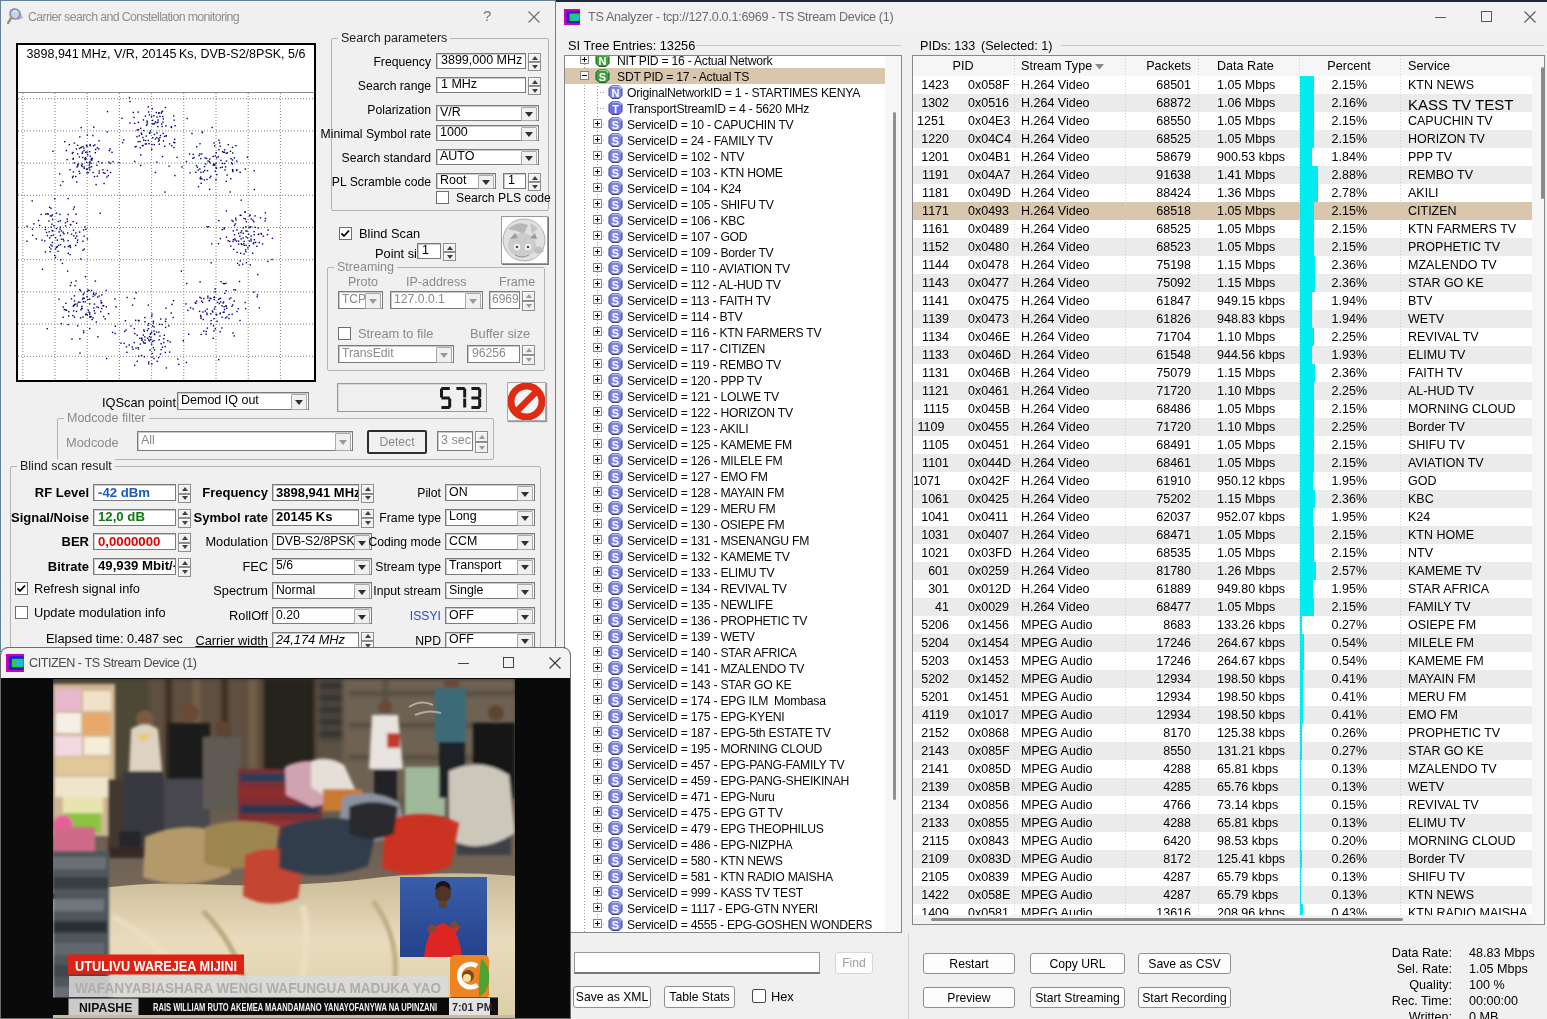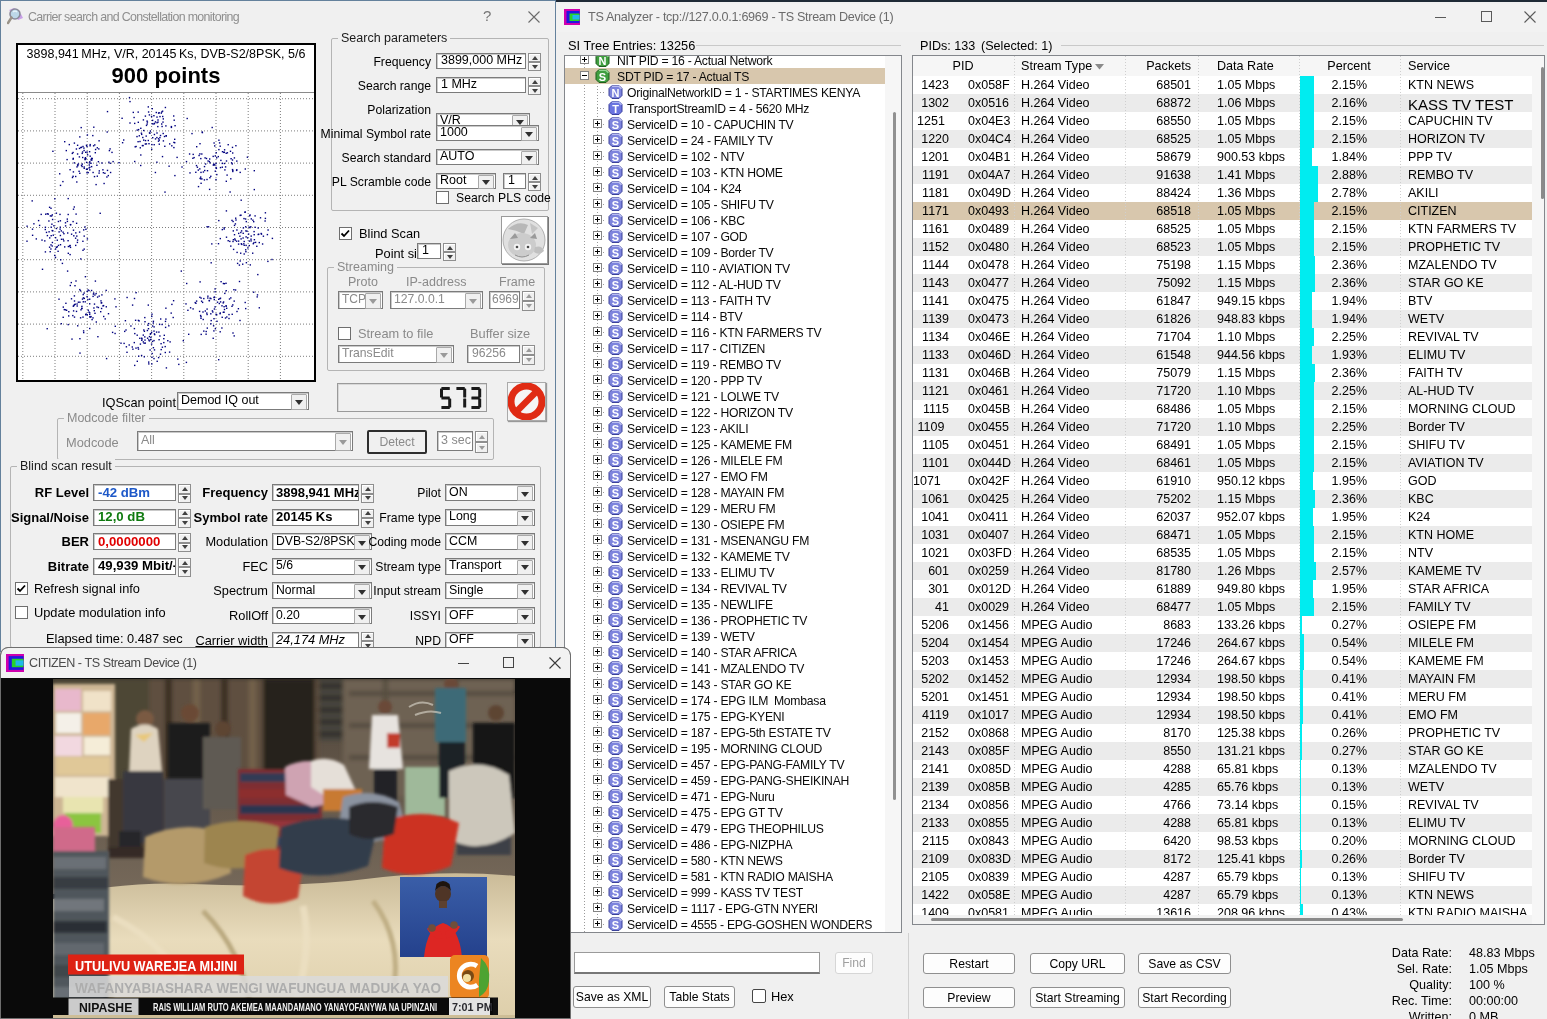--- a/index.html
+++ b/index.html
@@ -1115,21 +1115,20 @@
 <path d="M4.5 10.5 L1 16" stroke="#9a9388" stroke-width="2.4" stroke-linecap="round"></path>
 <path d="M6 5 a3 3 0 0 1 4 0" stroke="#e8f4fa" stroke-width="1.4" fill="none"></path>
 </svg>
 <div class="lab" style="left:27px;top:9px;font-size:12.4px;letter-spacing:-0.65px;color:#8e8e8e">Carrier search and Constellation monitoring</div>
 <div class="lab" style="left:482px;top:6px;text-align:left;font-size:15px;color:#777;">?</div>
 <svg class="abs" style="left:527px;top:10px" width="12" height="12" viewBox="0 0 12 12">
 <path d="M0.5 0.5 L11.5 11.5 M11.5 0.5 L0.5 11.5" stroke="#6a6a6a" stroke-width="1.1"></path>
     </svg>
 <div class="abs" style="left:15px;top:42px;width:300px;height:339px;background:#fff;border:2px solid #000"></div>
 <div class="lab" style="left:17px;top:46px;width:296px;text-align:center;font-size:12.5px;color:#000">3898,941 MHz,  V/R,  20145 Ks,  DVB-S2/8PSK,  5/6</div>
-<div class="lab" style="left:17px;top:62px;width:296px;text-align:center;font-size:22px;font-weight:bold;color:#000">900 points</div>
 <div class="abs" style="left:17px;top:91px;width:296px;height:1px;background:#8a8a8a"></div>
 <svg class="abs" style="left:17px;top:92px" width="296" height="287" viewBox="0 0 296 287">
       <line x1="4.8" y1="0" x2="4.8" y2="287" stroke="#7d7d7d" stroke-width="1" stroke-dasharray="1 2"></line>
       <line x1="37.0" y1="0" x2="37.0" y2="287" stroke="#7d7d7d" stroke-width="1" stroke-dasharray="1 2"></line>
       <line x1="69.2" y1="0" x2="69.2" y2="287" stroke="#7d7d7d" stroke-width="1" stroke-dasharray="1 2"></line>
       <line x1="101.4" y1="0" x2="101.4" y2="287" stroke="#7d7d7d" stroke-width="1" stroke-dasharray="1 2"></line>
       <line x1="133.6" y1="0" x2="133.6" y2="287" stroke="#7d7d7d" stroke-width="1" stroke-dasharray="1 2"></line>
       <line x1="165.8" y1="0" x2="165.8" y2="287" stroke="#7d7d7d" stroke-width="1" stroke-dasharray="1 2"></line>
       <line x1="198.0" y1="0" x2="198.0" y2="287" stroke="#7d7d7d" stroke-width="1" stroke-dasharray="1 2"></line>
       <line x1="230.2" y1="0" x2="230.2" y2="287" stroke="#7d7d7d" stroke-width="1" stroke-dasharray="1 2"></line>
@@ -2060,21 +2059,21 @@
     </div>
 <div class="spin" style="left:527px;top:76px;width:13px;height:18px">
       <div class="spbtn" style="top:0.0px;height:9.0px">
         <div style="position:absolute;left:50%;top:50%;margin:-2px 0 0 -3px;width:0;height:0;border-left:3px solid transparent;border-right:3px solid transparent;border-bottom:4px solid #404040"></div>
       </div>
       <div class="spbtn" style="top:9.0px;height:9.0px">
         <div style="position:absolute;left:50%;top:50%;margin:-2px 0 0 -3px;width:0;height:0;border-left:3px solid transparent;border-right:3px solid transparent;border-top:4px solid #404040"></div>
       </div>
     </div>
 <div class="lab" style="left:0px;width:430px;top:102px;text-align:right;font-size:12.2px;color:#000;">Polarization</div>
-<div class="fld" style="left:435px;top:112px;width:94px;height:16px">
+<div class="fld" style="left:435px;top:104px;width:103px;height:16px">
       <div class="fldtx" style="color:#000;font-weight:normal;font-style:normal;font-size:12.5px">V/R</div>
       <div class="cbtn" style="height:14px">
         <div style="position:absolute;left:50%;top:50%;margin:-2px 0 0 -4px;width:0;height:0;border-left:4px solid transparent;border-right:4px solid transparent;border-top:5px solid #303030"></div>
       </div>
     </div>
 <div class="lab" style="left:0px;width:430px;top:126px;text-align:right;font-size:12.2px;color:#000;">Minimal Symbol rate</div>
 <div class="fld" style="left:435px;top:124px;width:103px;height:16px">
       <div class="fldtx" style="color:#000;font-weight:normal;font-style:normal;font-size:12.5px">1000</div>
       <div class="cbtn" style="height:14px">
         <div style="position:absolute;left:50%;top:50%;margin:-2px 0 0 -4px;width:0;height:0;border-left:4px solid transparent;border-right:4px solid transparent;border-top:5px solid #303030"></div>
@@ -2388,21 +2387,21 @@
         <div style="position:absolute;left:50%;top:50%;margin:-2px 0 0 -4px;width:0;height:0;border-left:4px solid transparent;border-right:4px solid transparent;border-top:5px solid #303030"></div>
       </div>
     </div>
 <div class="lab" style="left:0px;width:440px;top:583.4px;text-align:right;font-size:12.2px;color:#000;">Input stream</div>
 <div class="fld" style="left:444px;top:581.4px;width:90px;height:17px">
       <div class="fldtx" style="color:#000;font-weight:normal;font-style:normal;font-size:12.4px">Single</div>
       <div class="cbtn" style="height:15px">
         <div style="position:absolute;left:50%;top:50%;margin:-2px 0 0 -4px;width:0;height:0;border-left:4px solid transparent;border-right:4px solid transparent;border-top:5px solid #303030"></div>
       </div>
     </div>
-<div class="lab" style="left:0px;width:440px;top:608.0px;text-align:right;font-size:12.2px;color:#000000;">ISSYI</div>
+<div class="lab" style="left:0px;width:440px;top:608.0px;text-align:right;font-size:12.2px;color:#1d4ed8;">ISSYI</div>
 <div class="fld" style="left:444px;top:606.0px;width:90px;height:17px">
       <div class="fldtx" style="color:#000;font-weight:normal;font-style:normal;font-size:12.4px">OFF</div>
       <div class="cbtn" style="height:15px">
         <div style="position:absolute;left:50%;top:50%;margin:-2px 0 0 -4px;width:0;height:0;border-left:4px solid transparent;border-right:4px solid transparent;border-top:5px solid #303030"></div>
       </div>
     </div>
 <div class="lab" style="left:0px;width:440px;top:632.6px;text-align:right;font-size:12.2px;color:#000;">NPD</div>
 <div class="fld" style="left:444px;top:630.6px;width:90px;height:17px">
       <div class="fldtx" style="color:#000;font-weight:normal;font-style:normal;font-size:12.4px">OFF</div>
       <div class="cbtn" style="height:15px">

